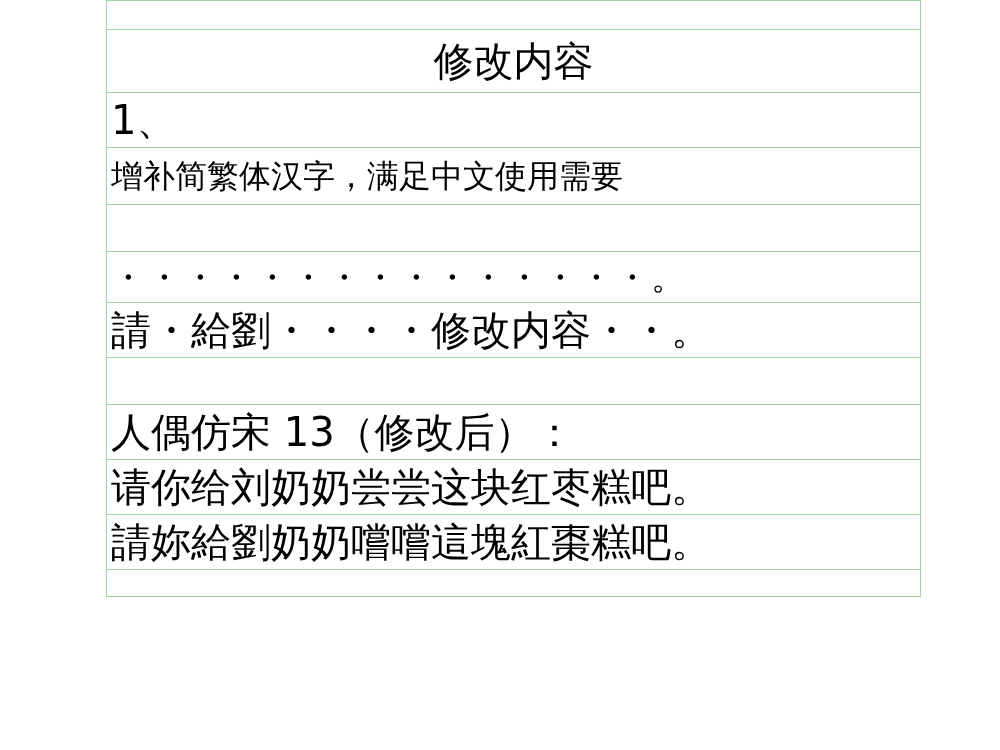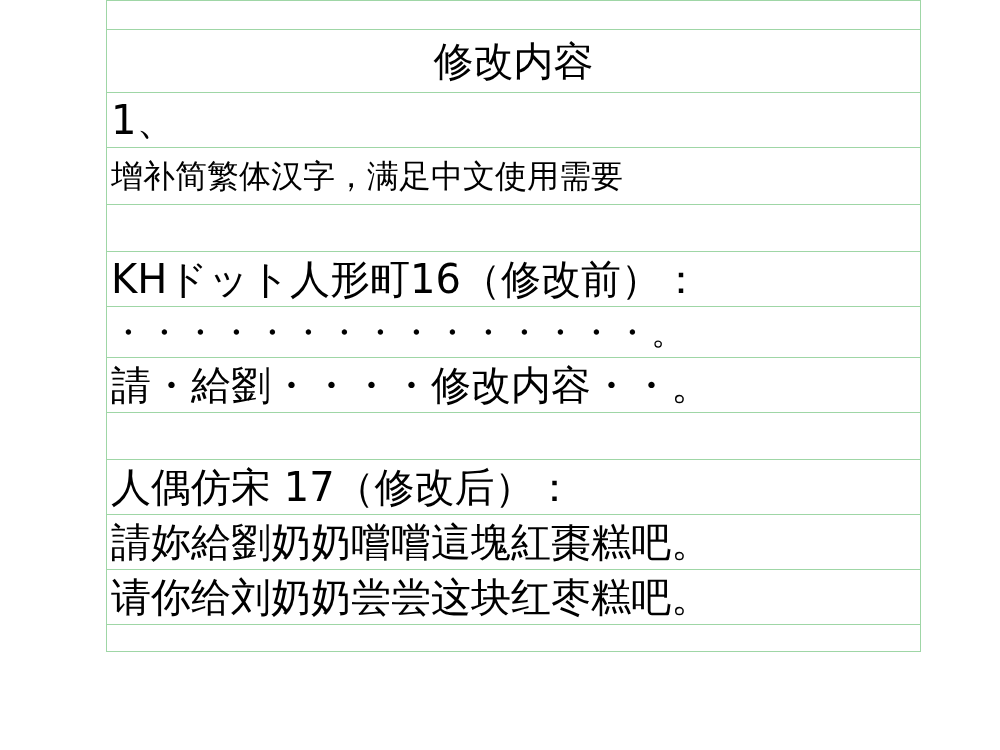--- a/index.html
+++ b/index.html
@@ -96,39 +96,36 @@
       </tr>
       <tr class="row-text">
         <td class="cjk">1、</td>
       </tr>
       <tr class="row-text-big">
         <td class="cjk">增补简繁体汉字，满足中文使用需要</td>
       </tr>
       <tr class="row-blank">
         <td></td>
       </tr>
-      <tr class="row-text">
-        <td class="cjk">KHドット人形町16（修改前）：</td>
-      </tr>
       <tr class="row-dots">
         <td class="cjk">・・・・・・・・・・・・・・・。</td>
       </tr>
       <tr class="row-text">
         <td class="cjk">請・給劉・・・・修改内容・・。</td>
       </tr>
       <tr class="row-blank">
         <td></td>
       </tr>
       <tr class="row-text">
-        <td class="cjk">人偶仿宋 17（修改后）：</td>
+        <td class="cjk">人偶仿宋 13（修改后）：</td>
+      </tr>
+      <tr class="row-text">
+        <td class="cjk">请你给刘奶奶尝尝这块红枣糕吧。</td>
       </tr>
       <tr class="row-text">
         <td class="cjk">請妳給劉奶奶嚐嚐這塊紅棗糕吧。</td>
-      </tr>
-      <tr class="row-text">
-        <td class="cjk">请你给刘奶奶尝尝这块红枣糕吧。</td>
       </tr>
       <tr class="row-bottom">
         <td></td>
       </tr>
     </tbody>
   </table>
 </div>
 
 </body></html>

